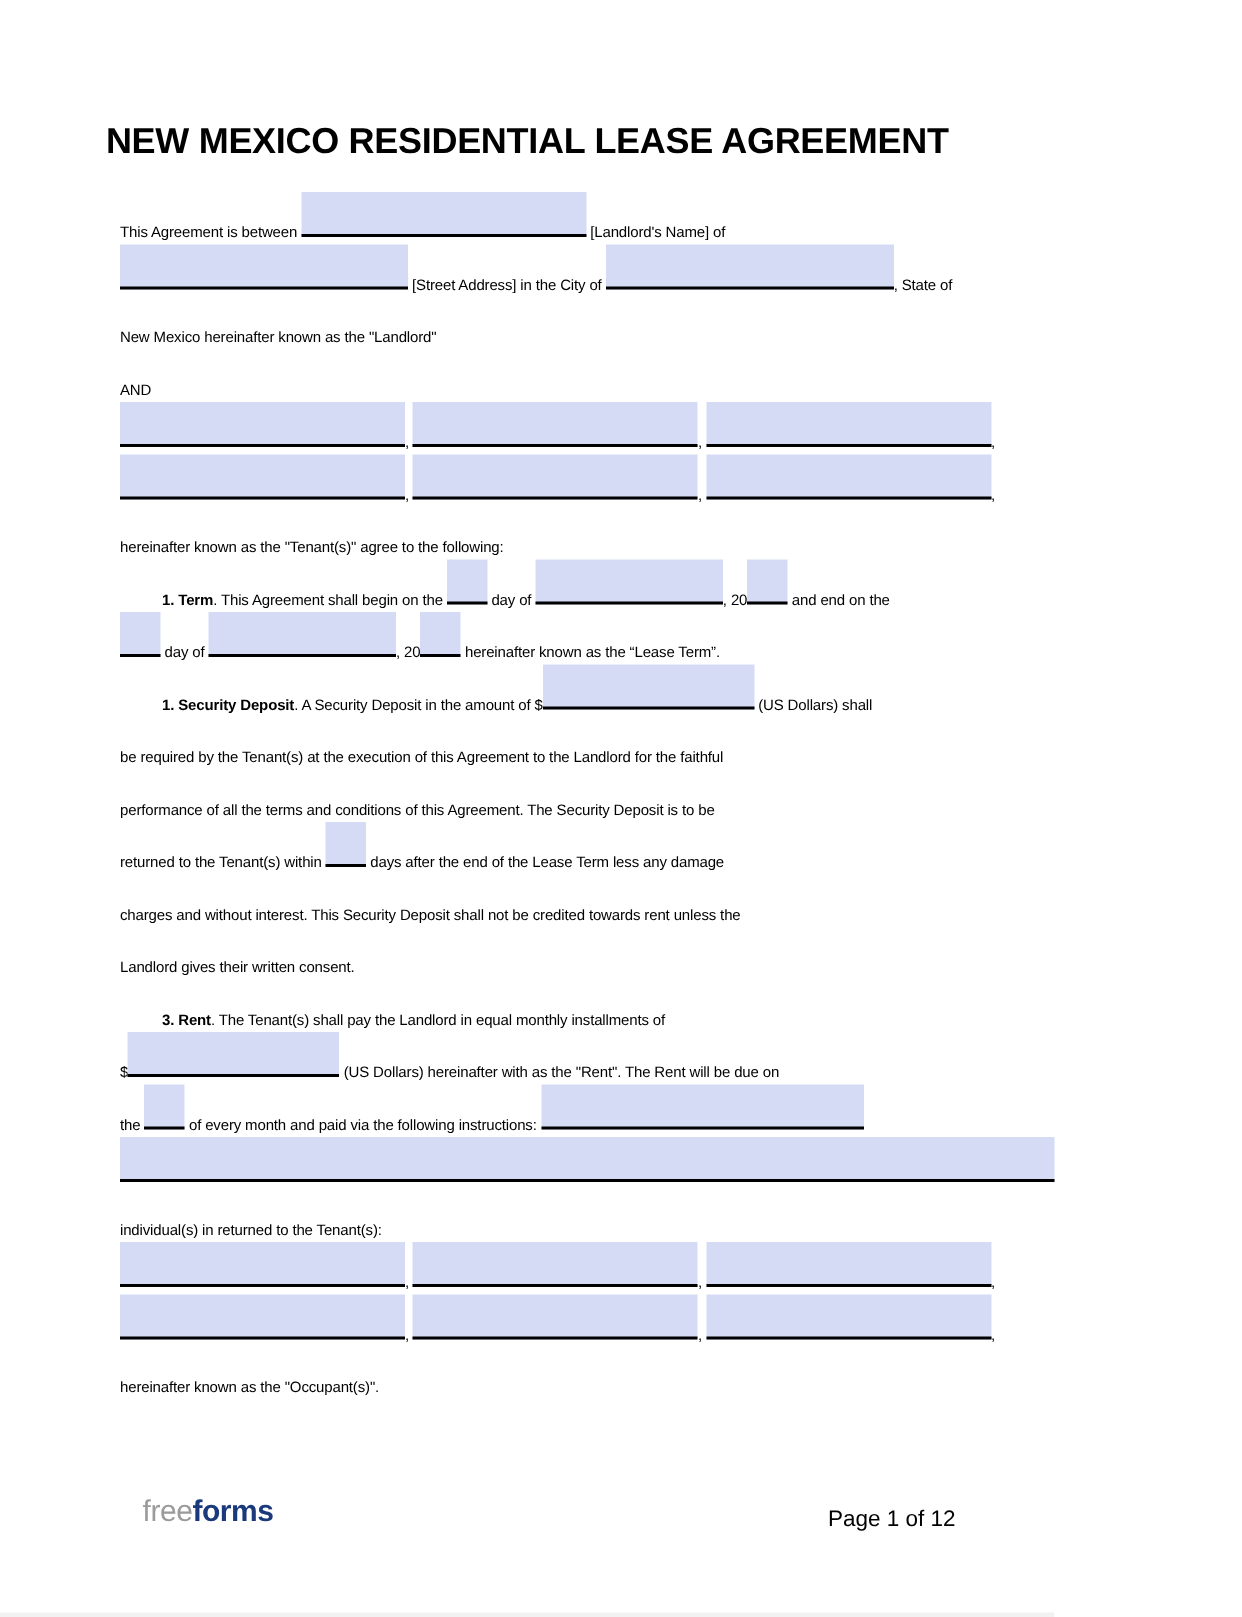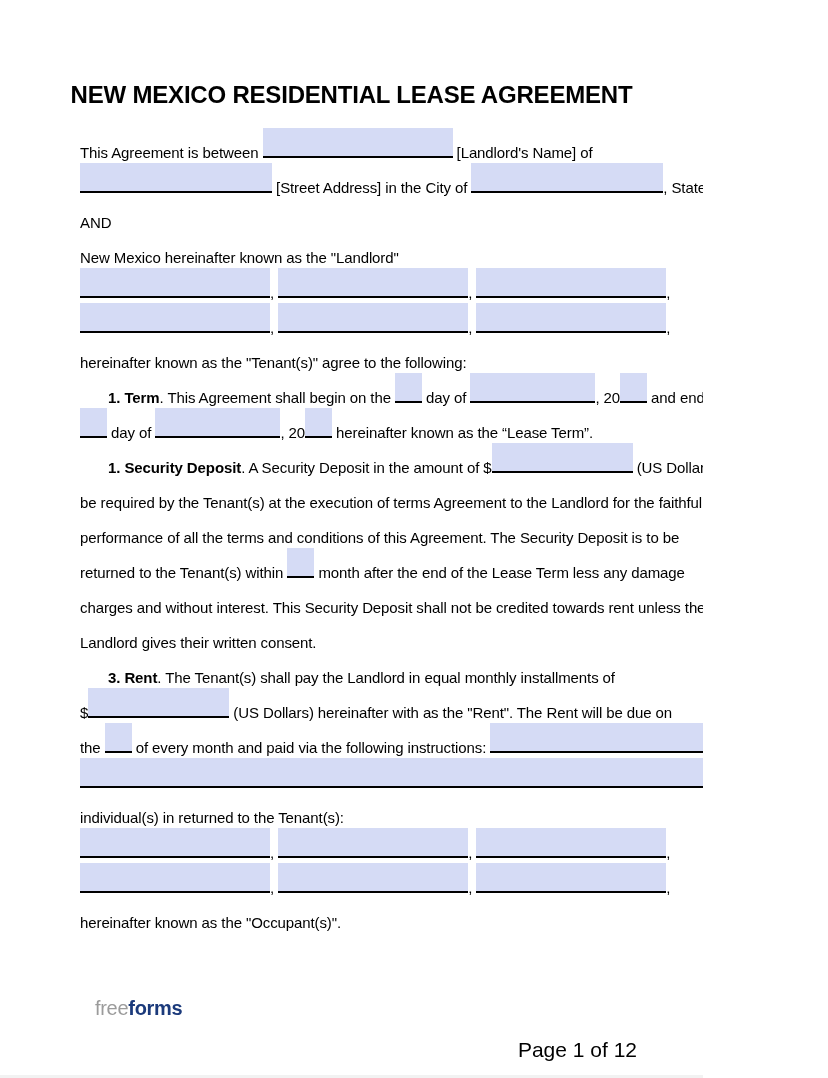--- a/index.html
+++ b/index.html
@@ -25,21 +25,21 @@
   }
   .doc-lines {
     position: absolute;
     top: 128px;
     left: 80px;
     width: 668px;
   }
   .line {
     height: 35px;
     white-space: pre;
-    font-size: 15px;
+    font-size: 10px;
     letter-spacing: -0.1px;
   }
   
   .line::before {
     content: "";
     display: inline-block;
     width: 0;
     height: 30px;
   }
   .seg { }
@@ -56,53 +56,53 @@
     top: 997px;
     font-size: 20px;
     letter-spacing: -0.3px;
     white-space: nowrap;
   }
   .logo-free  { color: var(--free-color, #9b9b9b); font-weight: 400; margin-left: 15px; }
   .logo-forms { color: var(--forms-color, #1b3a7b); font-weight: 700; }
   .page-number {
     position: absolute;
     right: 66px;
-    top: 1038px;
-    font-size: 21px;
+    top: 1004px;
+    font-size: 15px;
   }
   .page-edge {
     position: absolute;
     left: 0;
     right: 0;
     bottom: 0;
     height: 3px;
     background: #f2f2f2;
   }
 </style>
 </head>
 <body>
 
 <div class="page">
 
   <div class="doc-title">NEW MEXICO RESIDENTIAL LEASE AGREEMENT</div>
 
   <div class="doc-lines">
       <div class="line"><span class="seg">This Agreement is between </span><span class="field" style="width: 190px;"></span><span class="seg"> [Landlord's Name] of</span></div>
       <div class="line"><span class="field" style="width: 192px;"></span><span class="seg"> [Street Address] in the City of </span><span class="field" style="width: 192px;"></span><span class="seg">, State of</span></div>
+      <div class="line"><span class="seg">New Mexico hereinafter known as the "Landlord"</span></div>
       <div class="line"><span class="seg">AND</span></div>
-      <div class="line"><span class="seg">New Mexico hereinafter known as the "Landlord"</span></div>
       <div class="line"><span class="field" style="width: 190px;"></span><span class="seg">, </span><span class="field" style="width: 190px;"></span><span class="seg">, </span><span class="field" style="width: 190px;"></span><span class="seg">,</span></div>
       <div class="line"><span class="field" style="width: 190px;"></span><span class="seg">, </span><span class="field" style="width: 190px;"></span><span class="seg">, </span><span class="field" style="width: 190px;"></span><span class="seg">,</span></div>
       <div class="line"><span class="seg">hereinafter known as the "Tenant(s)" agree to the following:</span></div>
       <div class="line"><span class="seg bold">1. Term</span><span class="seg">. This Agreement shall begin on the </span><span class="field" style="width: 27px;"></span><span class="seg"> day of </span><span class="field" style="width: 125px;"></span><span class="seg">, 20</span><span class="field" style="width: 27px;"></span><span class="seg"> and end on the</span></div>
       <div class="line"><span class="field" style="width: 27px;"></span><span class="seg"> day of </span><span class="field" style="width: 125px;"></span><span class="seg">, 20</span><span class="field" style="width: 27px;"></span><span class="seg"> hereinafter known as the “Lease Term”.</span></div>
       <div class="line"><span class="seg bold">1. Security Deposit</span><span class="seg">. A Security Deposit in the amount of $</span><span class="field" style="width: 141px;"></span><span class="seg"> (US Dollars) shall</span></div>
-      <div class="line"><span class="seg">be required by the Tenant(s) at the execution of terms Agreement to the Landlord for the faithful</span></div>
+      <div class="line"><span class="seg">be required by the Tenant(s) at the execution of this Agreement to the Landlord for the faithful</span></div>
       <div class="line"><span class="seg">performance of all the terms and conditions of this Agreement. The Security Deposit is to be</span></div>
-      <div class="line"><span class="seg">returned to the Tenant(s) within </span><span class="field" style="width: 27px;"></span><span class="seg"> month after the end of the Lease Term less any damage</span></div>
+      <div class="line"><span class="seg">returned to the Tenant(s) within </span><span class="field" style="width: 27px;"></span><span class="seg"> days after the end of the Lease Term less any damage</span></div>
       <div class="line"><span class="seg">charges and without interest. This Security Deposit shall not be credited towards rent unless the</span></div>
       <div class="line"><span class="seg">Landlord gives their written consent.</span></div>
       <div class="line"><span class="seg bold">3. Rent</span><span class="seg">. The Tenant(s) shall pay the Landlord in equal monthly installments of</span></div>
       <div class="line"><span class="seg">$</span><span class="field" style="width: 141px;"></span><span class="seg"> (US Dollars) hereinafter with as the "Rent". The Rent will be due on</span></div>
       <div class="line"><span class="seg">the </span><span class="field" style="width: 27px;"></span><span class="seg"> of every month and paid via the following instructions: </span><span class="field" style="width: 215px;"></span></div>
       <div class="line"><span class="field" style="width: 650px;"></span></div>
       <div class="line"><span class="seg">individual(s) in returned to the Tenant(s):</span></div>
       <div class="line"><span class="field" style="width: 190px;"></span><span class="seg">, </span><span class="field" style="width: 190px;"></span><span class="seg">, </span><span class="field" style="width: 190px;"></span><span class="seg">,</span></div>
       <div class="line"><span class="field" style="width: 190px;"></span><span class="seg">, </span><span class="field" style="width: 190px;"></span><span class="seg">, </span><span class="field" style="width: 190px;"></span><span class="seg">,</span></div>
       <div class="line"><span class="seg">hereinafter known as the "Occupant(s)".</span></div>

